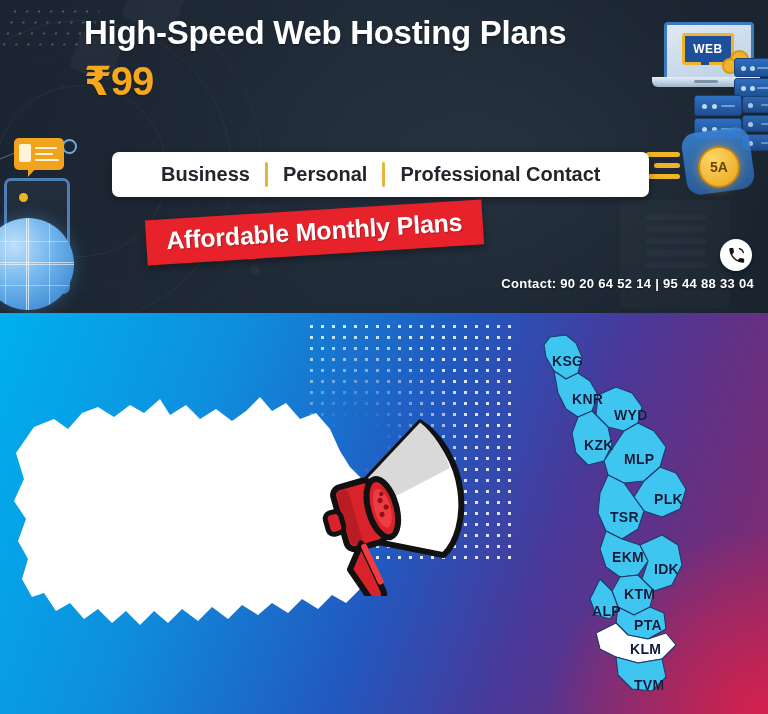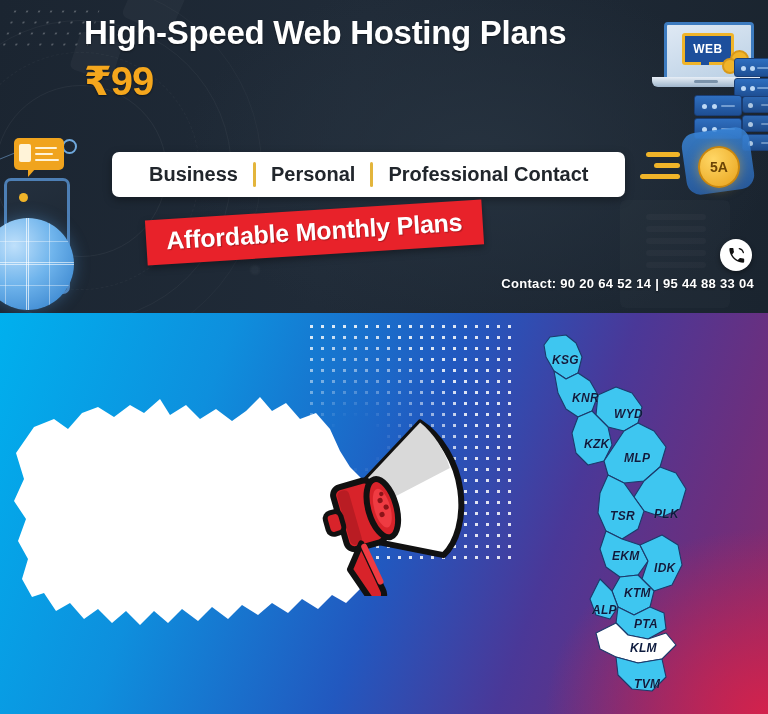--- a/index.html
+++ b/index.html
@@ -47,21 +47,21 @@
     line-height:1.08;text-shadow:0 1px 2px rgba(0,0,0,.45);
     display:flex;align-items:baseline;gap:0;white-space:nowrap;
   }
   .price{color:#f5a71d;font-size:40px;font-weight:bold;letter-spacing:-1px;}
   .permonth{color:#ffffff;font-size:33px;font-weight:bold;}
 
   
   .pill{
     position:absolute;left:112px;top:152px;
     height:45px;background:#ffffff;border-radius:7px;
-    display:flex;align-items:center;padding:0 22px;
+    display:flex;align-items:center;padding:0 34px;
     box-shadow:0 3px 9px rgba(0,0,0,.35);
   }
   .pill-item{color:#21262c;font-size:20px;font-weight:bold;padding:0 15px;white-space:nowrap;}
   .pill-div{width:3px;height:25px;background:#e3b53c;border-radius:2px;flex:0 0 auto;}
 
   
   .ribbon{
     position:absolute;left:146px;top:210px;
     background:#e8222a;padding:7px 20px 9px 20px;
     transform:rotate(-3.6deg);
@@ -175,22 +175,22 @@
     background-image:radial-gradient(#ffffff 1.6px, transparent 1.8px);
     background-size:11px 11px;
     -webkit-mask-image:radial-gradient(ellipse 130px 130px at 24% 50%, rgba(0,0,0,0) 18%, #000 88%);
     mask-image:radial-gradient(ellipse 130px 130px at 24% 50%, rgba(0,0,0,0) 18%, #000 88%);
     opacity:.85;
   }
   .kollam-shape{position:absolute;left:10px;top:70px;width:365px;height:250px;}
   .megaphone{position:absolute;left:290px;top:103px;width:200px;height:180px;}
   .kerala-map{position:absolute;left:520px;top:20px;width:200px;height:360px;}
   .dlabel{
-    position:absolute;color:#0d1b3e;font-size:12px;font-weight:bold;
-    letter-spacing:.3px;text-shadow:0 0 1px rgba(255,255,255,.3);font-style:italic;
+    position:absolute;color:#0d1b3e;font-size:14px;font-weight:bold;
+    letter-spacing:.3px;text-shadow:0 0 1px rgba(255,255,255,.3);
   }
 </style>
 </head>
 <body>
 
 <div class="poster">
 
   <div class="top">
 
     <div class="ring r4"></div>
@@ -356,21 +356,21 @@
           <path d="M76,300 L96,290 L108,302 L128,306 L146,300 L156,312 L142,326 L118,330 L96,324 L80,316 Z" fill="#ffffff"></path>
 
           <path d="M96,324 L118,330 L142,326 L146,344 L132,358 L112,356 L98,342 Z" fill="#3ec6f0"></path>
         </g>
       </svg>
       <span class="dlabel" style="left:32px;top:20px;">KSG</span>
       <span class="dlabel" style="left:52px;top:58px;">KNR</span>
       <span class="dlabel" style="left:94px;top:74px;">WYD</span>
       <span class="dlabel" style="left:64px;top:104px;">KZK</span>
       <span class="dlabel" style="left:104px;top:118px;">MLP</span>
-      <span class="dlabel" style="left:134px;top:158px;margin-top:16px;">PLK</span>
+      <span class="dlabel" style="left:134px;top:158px;">PLK</span>
       <span class="dlabel" style="left:90px;top:176px;">TSR</span>
       <span class="dlabel" style="left:92px;top:216px;">EKM</span>
       <span class="dlabel" style="left:134px;top:228px;">IDK</span>
       <span class="dlabel" style="left:104px;top:253px;">KTM</span>
       <span class="dlabel" style="left:72px;top:270px;">ALP</span>
       <span class="dlabel" style="left:114px;top:284px;">PTA</span>
       <span class="dlabel" style="left:110px;top:308px;">KLM</span>
       <span class="dlabel" style="left:114px;top:344px;">TVM</span>
     </div>
   </div>

